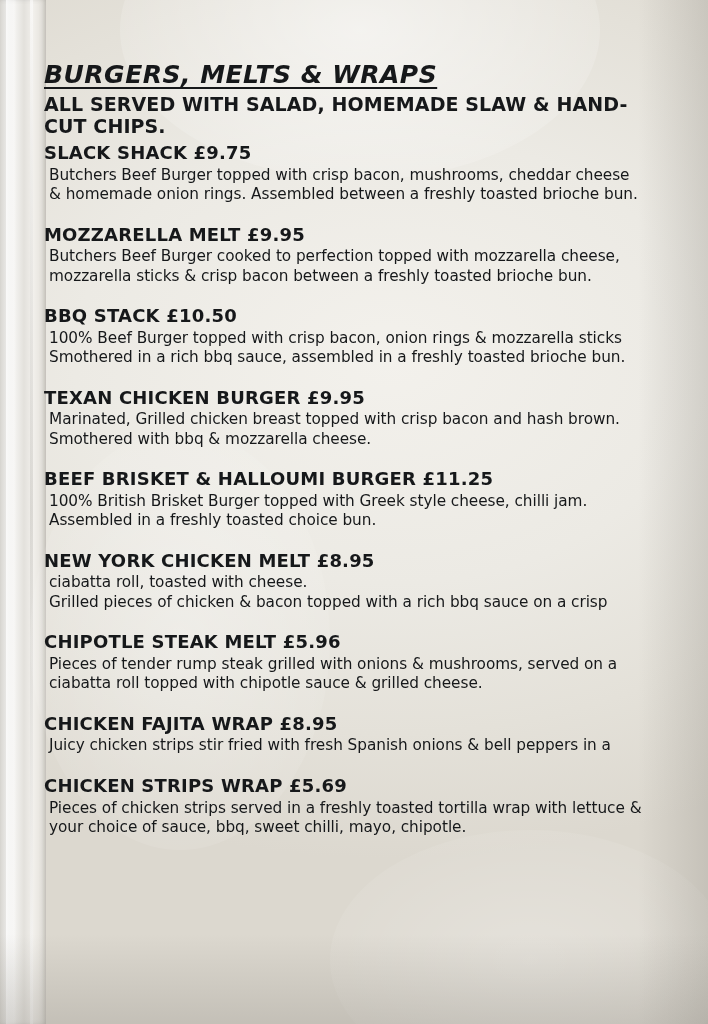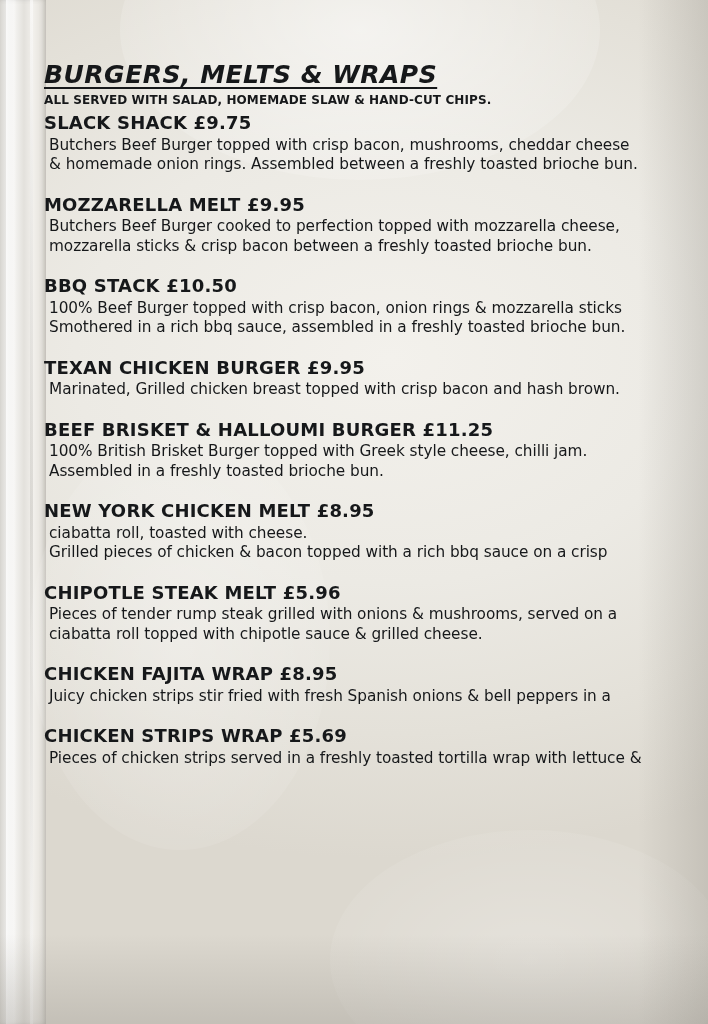--- a/index.html
+++ b/index.html
@@ -102,21 +102,21 @@
     font-size: 25px;
     font-weight: bold;
     font-style: italic;
     letter-spacing: 0.5px;
     text-decoration: underline;
     text-underline-offset: 4px;
     margin: 0 0 4px 0;
   }
 
   #section-subtitle {
-    font-size: 12px;
+    font-size: 19px;
     font-weight: bold;
     letter-spacing: 0.1px;
     margin: 0 0 6px 0;
   }
 
   .menu-item {
     margin: 0 0 20px 0;
   }
   .menu-item.first {
     margin-top: 0;
@@ -181,28 +181,29 @@
       <div class="item-desc">
         <span class="line">100% Beef Burger topped with crisp bacon, onion rings &amp; mozzarella sticks</span>
         <span class="line">Smothered in a rich bbq sauce, assembled in a freshly toasted brioche bun.</span>
       </div>
     </div>
 
     <div class="menu-item">
       <div class="item-heading">TEXAN CHICKEN BURGER £9.95</div>
       <div class="item-desc">
         <span class="line">Marinated, Grilled chicken breast topped with crisp bacon and  hash brown.</span>
+        <span class="line">Smothered with bbq &amp; mozzarella cheese.</span>
       </div>
     </div>
 
     <div class="menu-item">
       <div class="item-heading">BEEF BRISKET &amp; HALLOUMI BURGER £11.25</div>
       <div class="item-desc">
         <span class="line">100% British Brisket Burger topped with Greek style cheese, chilli jam.</span>
-        <span class="line">Assembled in a freshly toasted brioche bun.</span>
+        <span class="line">Assembled in a freshly toasted choice bun.</span>
       </div>
     </div>
 
     <div class="menu-item">
       <div class="item-heading">NEW YORK CHICKEN MELT £8.95</div>
       <div class="item-desc">
         <span class="line">ciabatta roll, toasted with cheese.</span>
         <span class="line">Grilled pieces of chicken &amp; bacon topped with a rich bbq sauce on a crisp</span>
       </div>
     </div>
@@ -219,20 +220,21 @@
       <div class="item-heading">CHICKEN FAJITA WRAP £8.95</div>
       <div class="item-desc">
         <span class="line">Juicy chicken strips stir fried with fresh Spanish onions &amp; bell peppers in a</span>
       </div>
     </div>
 
     <div class="menu-item">
       <div class="item-heading">CHICKEN STRIPS WRAP £5.69</div>
       <div class="item-desc">
         <span class="line">Pieces of chicken strips served in a freshly toasted tortilla wrap with lettuce &amp;</span>
+        <span class="line">your choice of sauce, bbq, sweet chilli, mayo, chipotle.</span>
       </div>
     </div>
 
   </div>
 
   <div id="shadow-right"></div>
   <div id="shadow-bottom"></div>
 </div>
 
 </body></html>

